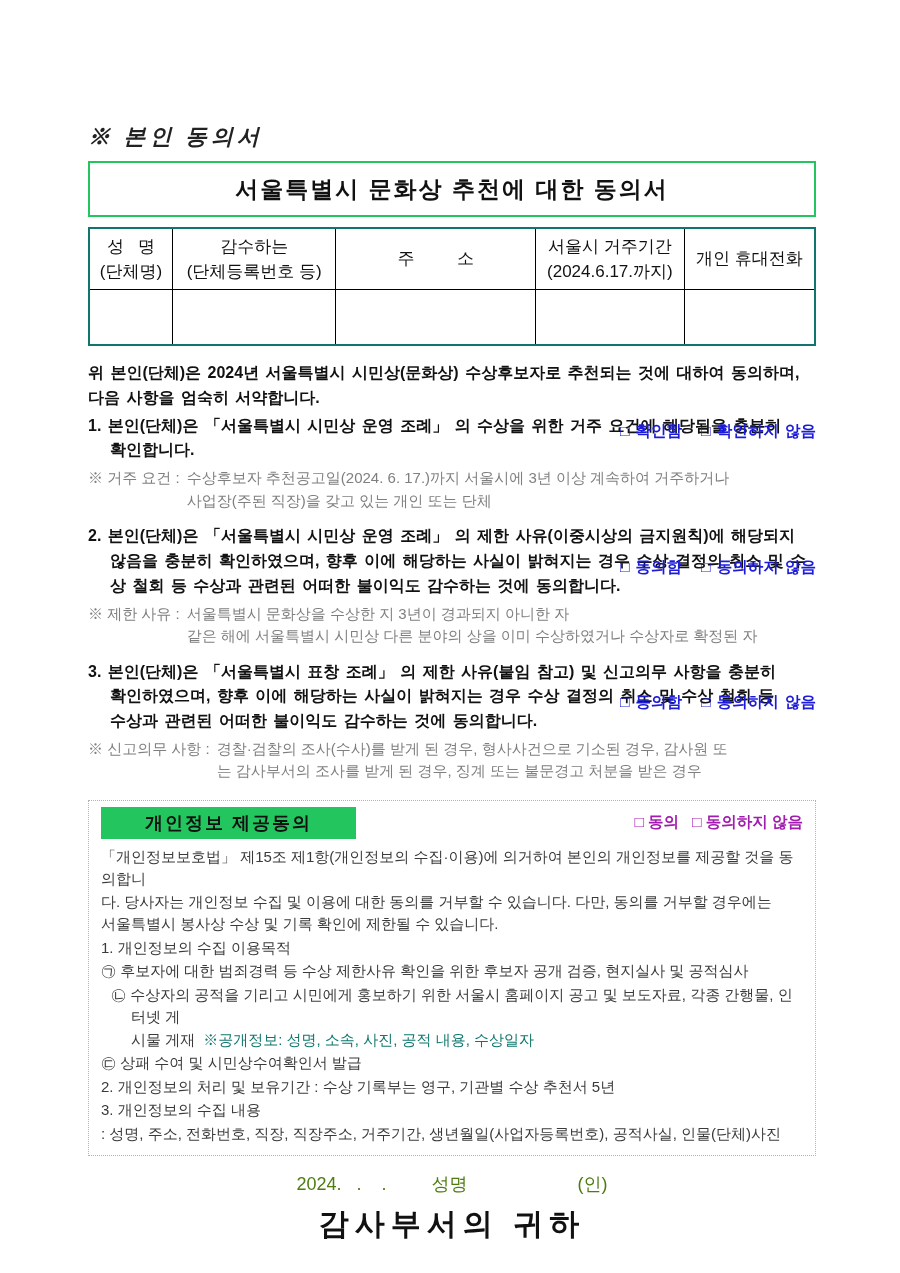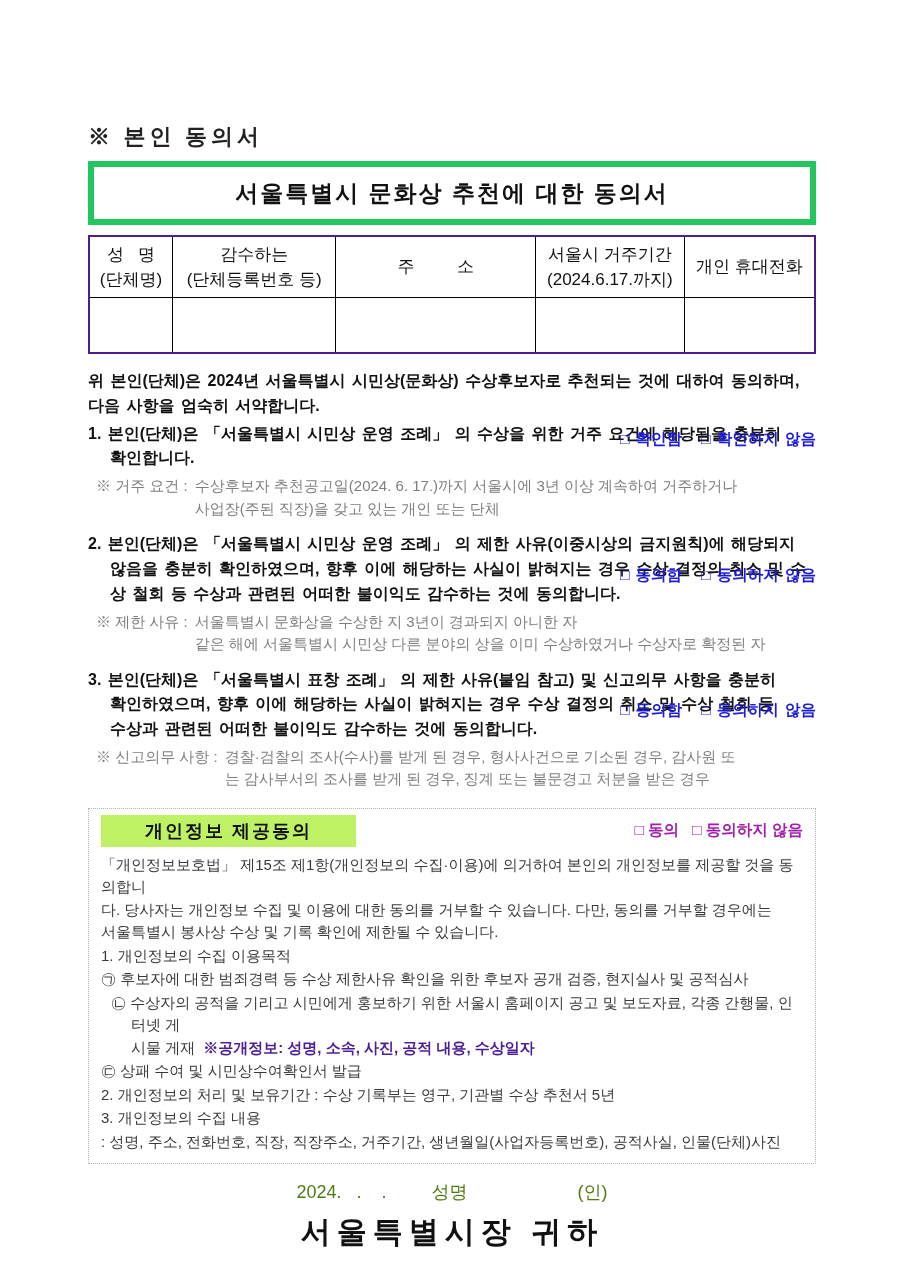--- a/index.html
+++ b/index.html
@@ -3,55 +3,55 @@
 <meta charset="utf-8">
 <style>
   html,body { margin:0; padding:0; background:#ffffff; }
   .page {
     position:relative; width:900px; height:1273px; background:#fff;
     box-sizing:border-box; padding:122px 84px 0 88px;
     font-family:"Liberation Sans", sans-serif; color:#111;
     overflow:hidden;
   }
   .hand-title {
-    font-family:"Liberation Serif", serif; font-weight:bold;
+    font-family:"Liberation Serif", serif; font-style:italic; font-weight:bold;
     font-size:22px; letter-spacing:4px; margin:0 0 9px 0; color:#222;
   }
   .title-box {
-    border:6px solid #22c55e; text-align:center; padding:11px 0 10px;
+    border:2px solid #22c55e; text-align:center; padding:11px 0 10px;
     font-size:23px; font-weight:bold; letter-spacing:2px; margin-bottom:10px;
   }
-  table.info { width:100%; border-collapse:collapse; border:2px solid #4c1d95; table-layout:fixed; }
+  table.info { width:100%; border-collapse:collapse; border:2px solid #0f766e; table-layout:fixed; }
   table.info th {
     border:1px solid #000; font-weight:normal; font-size:17px; white-space:pre;
     text-align:center; vertical-align:middle; height:60px; line-height:1.5; padding:0 2px;
     overflow:hidden;
   }
   table.info td { border:1px solid #000; height:52px; }
   .intro {
     font-weight:bold; font-size:16px; line-height:1.55; white-space:pre-line;
     word-spacing:2px; margin:15px 0 3px;
   }
   .item {
     position:relative; font-weight:bold; font-size:16px; line-height:1.55;
     white-space:pre-line; word-spacing:2px; padding-left:22px; text-indent:-22px;
   }
   .item .checks { position:absolute; right:0; bottom:20px; text-indent:0; }
   .checks { font-weight:bold; font-size:15.5px; white-space:pre; }
   .note { display:flex; color:#7f7f7f; font-size:15px; line-height:1.5; margin:4px 0 12px; }
-  .note-label { white-space:pre; margin-right:7px; flex:none;margin-left:8px; }
+  .note-label { white-space:pre; margin-right:7px; flex:none; }
   .note-lines { white-space:pre-line; }
   .pi-box { border:1px dotted #b3b3b3; margin-top:17px; padding:6px 12px 10px; }
   .pi-header { display:flex; justify-content:space-between; align-items:center; margin-bottom:7px; }
-  .pi-title { background:#bef264; font-weight:bold; font-size:18px; padding:4px 44px; letter-spacing:2px; color:#111; }
+  .pi-title { background:#22c55e; font-weight:bold; font-size:18px; padding:4px 44px; letter-spacing:2px; color:#111; }
   .pi-text, .pi-line { font-size:15px; color:#3a3a3a; line-height:1.5; white-space:pre-line; }
   .pi-line { margin-top:1px; }
   .pi-b { padding-left:20px; text-indent:-20px;margin-left:10px; }
   .pi-b .black { white-space:pre-line; }
-  .red { color:#4c1d95; font-weight:bold; margin-left:8px; text-indent:0; }
+  .red { color:#0f766e; font-weight:normal; margin-left:8px; text-indent:0; }
   .sig { text-align:center; white-space:pre; font-size:18px; margin-top:16px; color:#4d7c0f; }
   .addressee { text-align:center; font-size:30px; font-weight:bold; letter-spacing:6px; margin-top:8px; }
 </style>
 </head>
 <body>
 
 <div class="page">
 
   <div class="hand-title">※ 본인 동의서</div>
 
@@ -132,15 +132,15 @@
     <div class="pi-line">㉠ 후보자에 대한 범죄경력 등 수상 제한사유 확인을 위한 후보자 공개 검증, 현지실사 및 공적심사</div>
     <div class="pi-line pi-b"><span class="black">㉡ 수상자의 공적을 기리고 시민에게 홍보하기 위한 서울시 홈페이지 공고 및 보도자료, 각종 간행물, 인터넷 게
 시물 게재</span><span class="red">※공개정보: 성명, 소속, 사진, 공적 내용, 수상일자</span></div>
     <div class="pi-line">㉢ 상패 수여 및 시민상수여확인서 발급</div>
     <div class="pi-line">2. 개인정보의 처리 및 보유기간 : 수상 기록부는 영구, 기관별 수상 추천서 5년</div>
     <div class="pi-line">3. 개인정보의 수집 내용</div>
     <div class="pi-line"> : 성명, 주소, 전화번호, 직장, 직장주소, 거주기간, 생년월일(사업자등록번호), 공적사실, 인물(단체)사진</div>
   </div>
 
   <div class="sig">2024.   .    .         성명                      (인)</div>
-  <div class="addressee">서울특별시장 귀하</div>
+  <div class="addressee">감사부서의 귀하</div>
 
 </div>
 
 </body></html>

